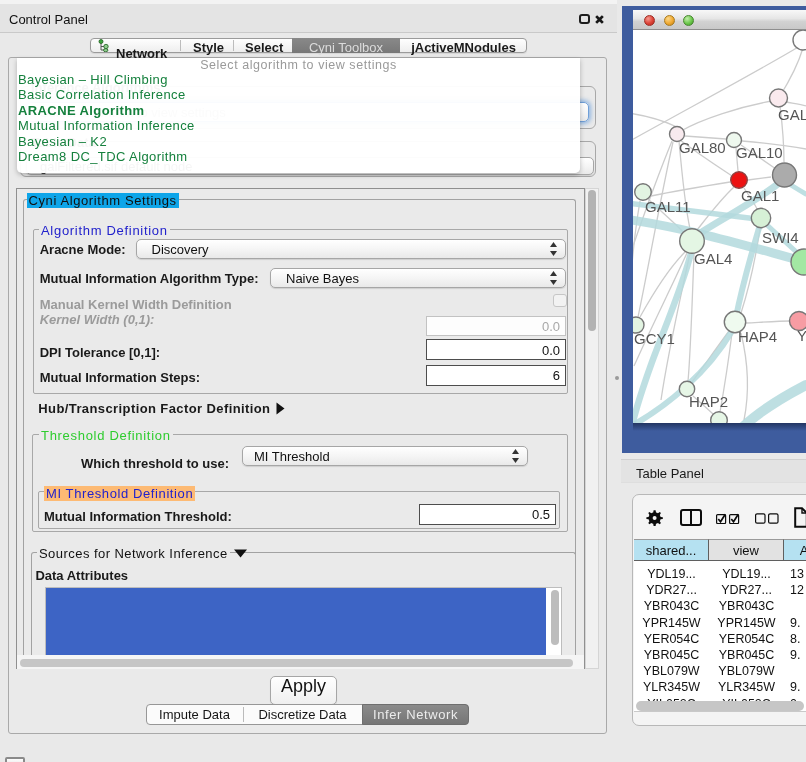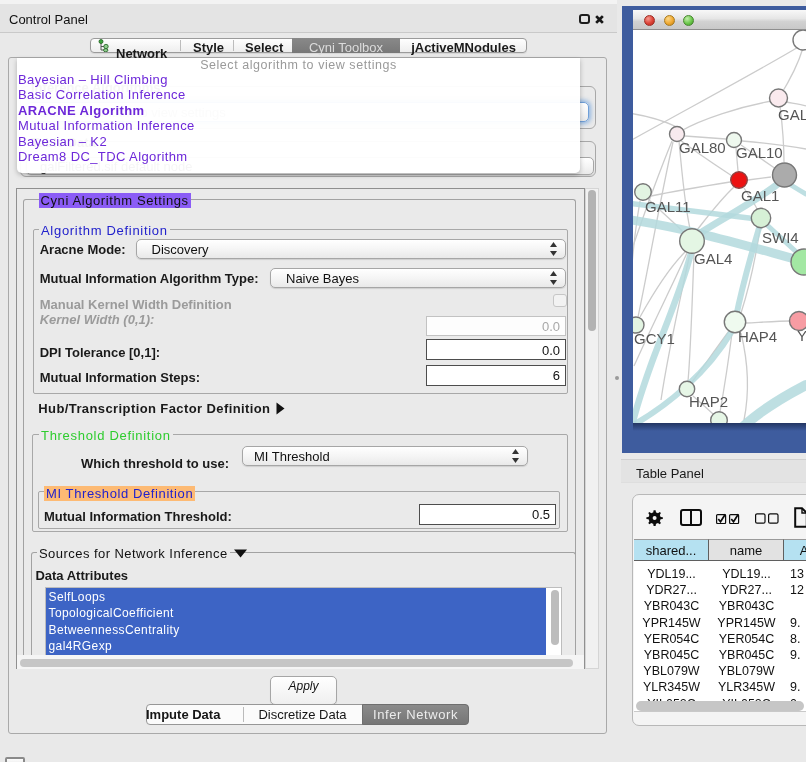--- a/index.html
+++ b/index.html
@@ -56,21 +56,21 @@
 </div>
 <div class="abs" style="left:20px;top:141px;width:576px;height:36px;border:1px solid #a8a8a8;border-radius:6px;"></div>
 <div class="lbl abs" style="left:28px;top:135px;background:#eaeaea;padding:0 3px;">Table Data</div>
 <div class="combo" style="left:26px;top:157px;width:568px;height:18px;">
   <span class="ctext">galFiltered.sif default node</span>
 </div>
 
 <div class="abs" style="left:15.5px;top:188px;width:569px;height:481px;border:1px solid #909090;background:#eaeaea;"></div>
 
 <div class="abs" style="left:22.8px;top:199px;width:553px;height:470px;border:1px solid #a2a2a2;border-bottom:none;border-radius:3px 3px 0 0;"></div>
-<div class="abs" style="left:26.5px;top:193px;font-size:13px;color:#111;background:#8b5cf6;padding:0 2px;letter-spacing:0.6px;margin-left:12px;">Cyni Algorithm Settings</div>
+<div class="abs" style="left:26.5px;top:193px;font-size:13px;color:#111;background:#0ea5e9;padding:0 2px;letter-spacing:0.6px;">Cyni Algorithm Settings</div>
 
 <div class="abs" style="left:33px;top:228.5px;width:534.5px;height:165px;border:1px solid #a8a8a8;border-radius:2px;"></div>
 <div class="abs" style="left:39px;top:222.5px;font-size:13px;color:#2222cc;background:#eaeaea;padding:0 2px;letter-spacing:0.7px;">Algorithm Definition</div>
 
 <div class="lbl abs" style="left:39.7px;top:241.5px;">Aracne Mode:</div>
 <div class="combo" style="left:135.5px;top:238.5px;width:430.5px;height:20px;">
   <span class="ctext" style="left:15px;">Discovery</span>
   <svg class="arrows" viewBox="0 0 9 14">
       <path d="M4.5 0 L8 5 L1 5 Z" fill="#333"></path>
       <path d="M4.5 14 L8 9 L1 9 Z" fill="#333"></path>
@@ -122,42 +122,41 @@
   </div>
 
 <div class="abs" style="left:31px;top:551.5px;width:545px;height:117px;border:1px solid #a2a2a2;border-bottom:none;border-radius:3px 3px 0 0;"></div>
 <div class="abs" style="left:37px;top:546px;font-size:13px;color:#111;background:#eaeaea;padding:0 2px;letter-spacing:0.45px;">Sources for Network Inference</div>
 <svg class="abs" style="left:233px;top:549px;" width="15" height="9" viewBox="0 0 14 9">
     <path d="M0.5 0.5 L13.5 0.5 L7 8.5 Z" fill="#111"></path>
   </svg>
 <div class="lbl abs" style="left:35.4px;top:567.5px;">Data Attributes</div>
 <div class="abs" style="left:44.5px;top:586.5px;width:517px;height:69.5px;background:#ffffff;border:1px solid #bdbdbd;overflow:hidden;">
   <div style="position:absolute;left:0.5px;top:0.5px;width:500px;height:67px;background:#3d64c5;"></div>
-  <div style="position:absolute;left:3px;top:1px;font-size:12px;color:#ffffff;line-height:16.6px;white-space:nowrap;letter-spacing:0.4px;">SelfLoops<br>TopologicalCoefficient<br>BetweennessCentrality<br>gal4RGexp</div>
   <div style="position:absolute;left:505px;top:2px;width:8.5px;height:55px;background:#bdbdbd;border-radius:4.5px;"></div>
 </div>
 
 <div class="abs" style="left:16.5px;top:655px;width:567px;height:13.5px;background:#f5f5f5;"></div>
 <div class="abs" style="left:20px;top:658.5px;width:553px;height:8px;background:#c6c6c6;border-radius:4px;"></div>
 
 <div class="abs" style="left:585px;top:188px;width:14px;height:481px;background:#f1f1f1;border:1px solid #d5d5d5;"></div>
 <div class="abs" style="left:587.5px;top:190px;width:8.5px;height:141px;background:#b3b3b3;border-radius:4.5px;"></div>
 
-<div class="abs" style="left:270px;top:675.5px;width:67px;height:29px;border:1px solid #a6a6a6;border-radius:5px;background:linear-gradient(180deg,#ffffff,#efefef);box-shadow:0 1px 1px rgba(0,0,0,0.1);text-align:center;font-size:12px;color:#111;line-height:18px;font-style:italic;">Apply</div>
+<div class="abs" style="left:270px;top:675.5px;width:67px;height:29px;border:1px solid #a6a6a6;border-radius:5px;background:linear-gradient(180deg,#ffffff,#efefef);box-shadow:0 1px 1px rgba(0,0,0,0.1);text-align:center;font-size:18px;color:#111;line-height:18px;">Apply</div>
 
 <div class="abs" style="left:146px;top:704px;width:323px;height:21px;background:#fbfbfb;border:1px solid #979797;border-radius:4px;"></div>
 <div class="abs" style="left:243px;top:707px;width:1px;height:15px;background:#bbbbbb;"></div>
 <div class="abs" style="left:362px;top:704px;width:107px;height:21px;background:linear-gradient(180deg,#8b8b8b,#767676);border:1px solid #6f6f6f;border-radius:0 4px 4px 0;"></div>
-<div class="abs" style="left:146px;top:707px;width:97px;font-size:13px;font-weight:bold;color:#151515;">Impute Data</div>
+<div class="abs" style="left:146px;top:707px;width:97px;text-align:center;font-size:13px;font-weight:normal;color:#151515;">Impute Data</div>
 <div class="abs" style="left:243px;top:707px;width:119px;text-align:center;font-size:13px;font-weight:normal;color:#151515;">Discretize Data</div>
 <div class="abs" style="left:362px;top:707px;width:107px;text-align:center;font-size:13px;color:#ececec;letter-spacing:0.6px;">Infer Network</div>
 
 <div class="abs" style="left:17px;top:58px;width:563px;height:115px;background:rgba(255,255,255,0.96);border-radius:0 0 5px 5px;box-shadow:0 2px 5px rgba(0,0,0,0.25);"></div>
 <div class="abs" style="left:17px;top:57.5px;width:563px;text-align:center;font-size:12.5px;color:#9a9a9a;letter-spacing:0.55px;">Select algorithm to view settings</div>
-<div class="abs" style="left:18px;top:71.5px;font-size:13px;color:#6d28d9;line-height:15.5px;white-space:nowrap;letter-spacing:0.4px;">Bayesian – Hill Climbing<br>Basic Correlation Inference<br><b>ARACNE Algorithm</b><br>Mutual Information Inference<br>Bayesian – K2<br>Dream8 DC_TDC Algorithm</div>
+<div class="abs" style="left:18px;top:71.5px;font-size:13px;color:#15803d;line-height:15.5px;white-space:nowrap;letter-spacing:0.4px;">Bayesian – Hill Climbing<br>Basic Correlation Inference<br><b>ARACNE Algorithm</b><br>Mutual Information Inference<br>Bayesian – K2<br>Dream8 DC_TDC Algorithm</div>
 
 <div class="abs" style="left:615px;top:376px;width:4px;height:4px;background:#9a9a9a;border-radius:50%;"></div>
 
 <div class="abs" style="left:5px;top:756.5px;width:20px;height:10px;border:2px solid #8a8a8a;background:linear-gradient(180deg,#fdfdfd,#e8e8e8);border-radius:2px;"></div>
 
 <div class="abs" style="left:622px;top:6px;width:184px;height:447px;background:#3e5c9e;">
 
   <div class="abs" style="left:11px;top:4px;right:0;height:20px;background:linear-gradient(180deg,#f8f8f8 0%,#e6e6e6 45%,#d2d2d2 60%,#c8c8c8 100%);border-bottom:1px solid #8e8e8e;"></div>
   <div class="abs" style="left:21.5px;top:9px;width:11px;height:11px;border-radius:50%;background:radial-gradient(circle at 35% 30%,#f59a90,#dd4337 55%,#b2281e);border:0.5px solid #9d2c23;"></div>
   <div class="abs" style="left:41.5px;top:9px;width:11px;height:11px;border-radius:50%;background:radial-gradient(circle at 35% 30%,#fbd88a,#f0a932 55%,#c07f14);border:0.5px solid #a87a1c;"></div>
@@ -268,21 +267,21 @@
   <rect x="13.6" y="0.8" width="9.4" height="9.4" rx="1.5" fill="none" stroke="#0c0c0c" stroke-width="1.2"></rect>
 </svg>
 <svg class="abs" style="left:794px;top:507px;" width="14" height="21" viewBox="0 0 14 21">
   <path d="M1.2 1.2 L8 1.2 L12.8 6 L12.8 19.8 L1.2 19.8 Z" fill="none" stroke="#0c0c0c" stroke-width="2"></path>
   <path d="M8 1.2 L8 6 L12.8 6" fill="none" stroke="#0c0c0c" stroke-width="1.4"></path>
 </svg>
 
 <div class="abs" style="left:634px;top:539px;width:172px;height:173px;overflow:hidden;background:#ffffff;border-bottom:1px solid #c9c9c9;">
 
   <div class="abs" style="left:0;top:0;width:75px;height:22px;background:#b5e1f1;border-top:1px solid #9a9a9a;border-bottom:1px solid #5f5f5f;border-right:1px solid #5f5f5f;text-align:center;font-size:13px;color:#111;line-height:21px;">shared...</div>
-  <div class="abs" style="left:75px;top:0;width:75px;height:22px;background:#e2e2e2;border-top:1px solid #9a9a9a;border-bottom:1px solid #5f5f5f;border-right:1px solid #5f5f5f;text-align:center;font-size:13px;color:#111;line-height:21px;">name</div>
+  <div class="abs" style="left:75px;top:0;width:75px;height:22px;background:#e2e2e2;border-top:1px solid #9a9a9a;border-bottom:1px solid #5f5f5f;border-right:1px solid #5f5f5f;text-align:center;font-size:13px;color:#111;line-height:21px;">view</div>
   <div class="abs" style="left:150px;top:0;width:40px;height:22px;background:#b5e1f1;border-top:1px solid #9a9a9a;border-bottom:1px solid #5f5f5f;text-align:center;font-size:13px;color:#111;line-height:21px;">A</div>
 
   <div class="abs" style="left:0;top:27px;width:75px;text-align:center;font-size:12.5px;color:#111;line-height:16.2px;white-space:pre;">YDL19...
 YDR27...
 YBR043C
 YPR145W
 YER054C
 YBR045C
 YBL079W
 YLR345W

